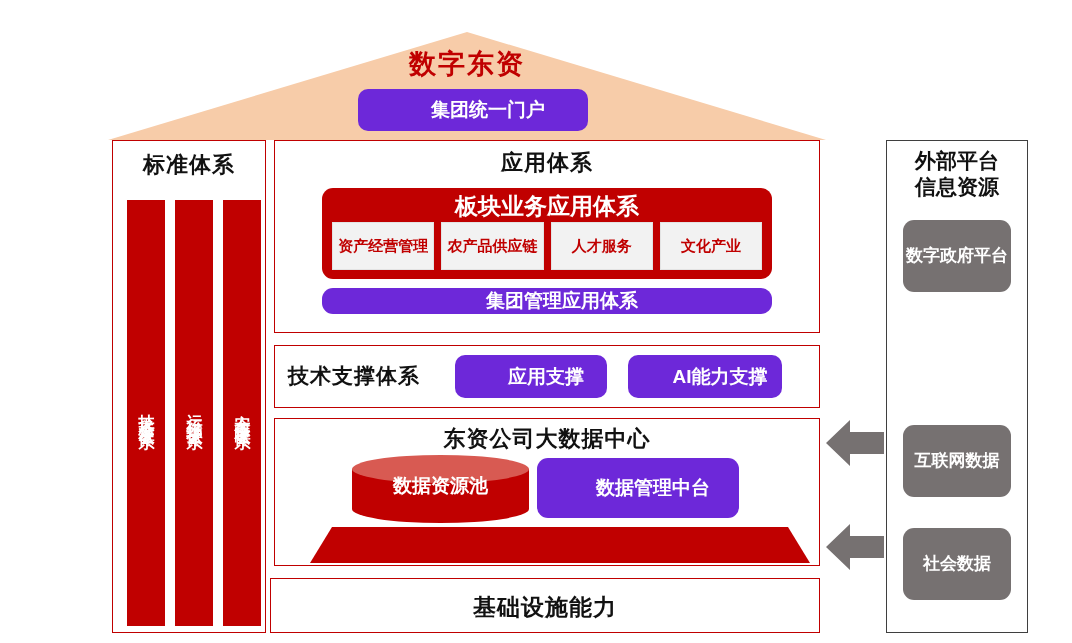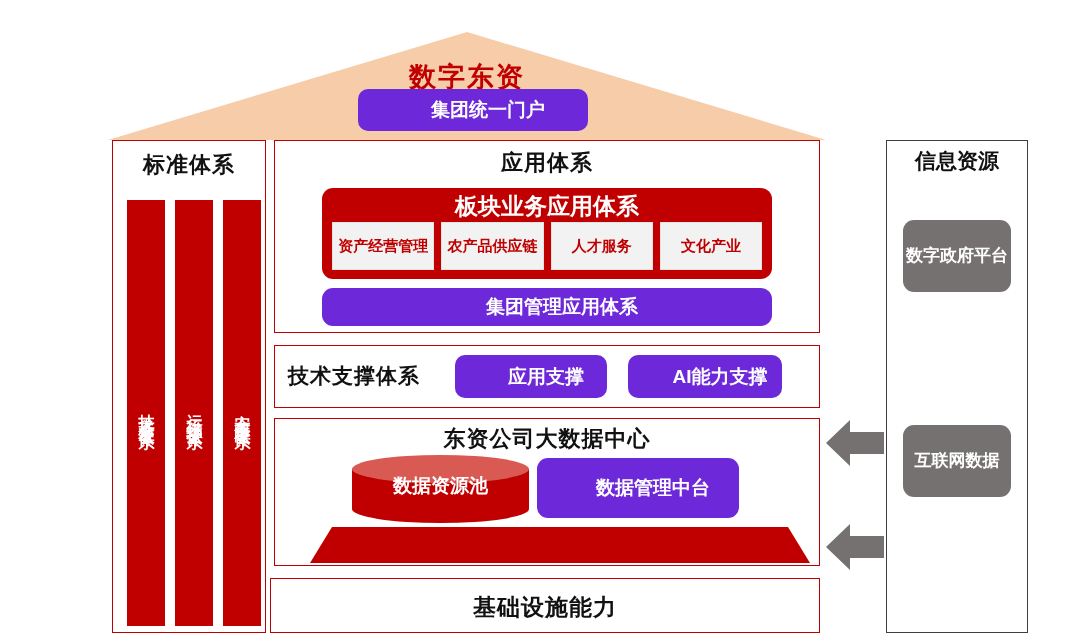--- a/index.html
+++ b/index.html
@@ -29,21 +29,20 @@
   .roof-title {
     position: absolute;
     left: 108px;
     top: 46px;
     width: 718px;
     text-align: center;
     font-size: 27px;
     font-weight: bold;
     color: #C00000;
     letter-spacing: 2px;
-    margin-top: 13px;
   }
   
   .panel {
     position: absolute;
     background: #ffffff;
     border: 1.5px solid #C00000;
     box-sizing: border-box;
   }
   .panel-title {
     text-align: center;
@@ -173,21 +172,21 @@
     height: 48px;
     display: flex;
     gap: 7px;
   }
   #sector-chips .whitechip { flex: 1; height: 48px; }
   #group-mgmt-button {
     position: absolute;
     left: 322px;
     top: 288px;
     width: 450px;
-    height: 38px;
+    height: 26px;
     font-size: 19px;
     border-radius: 11px;
   }
   
   #tech-panel {
     left: 274px;
     top: 345px;
     width: 546px;
     height: 63px;
   }
@@ -375,24 +374,26 @@
     <svg width="500" height="36" viewBox="0 0 500 36">
       <polygon points="22,0 478,0 500,36 0,36" fill="#C00000"></polygon>
     </svg>
   </div>
 
   <div class="panel" id="infra-panel"></div>
   <div class="panel-title" id="infra-title">基础设施能力</div>
 
   <div class="panel" id="external-panel" style="border-color:#3F3F3F;"></div>
   <div id="external-title">
+    <div>外部平台</div>
     <div>信息资源</div>
   </div>
   <div class="greybox" style="left:903px; top:220px; width:108px; height:72px;">数字政府平台</div>
   <div class="greybox" style="left:903px; top:425px; width:108px; height:72px;">互联网数据</div>
+  <div class="greybox" style="left:903px; top:528px; width:108px; height:72px;">社会数据</div>
 
   <div class="arrow" id="arrow-1">
     <svg width="58" height="46" viewBox="0 0 58 46">
       <polygon points="0,23 24,0 24,12 58,12 58,34 24,34 24,46" fill="#767171"></polygon>
     </svg>
   </div>
   <div class="arrow" id="arrow-2">
     <svg width="58" height="46" viewBox="0 0 58 46">
       <polygon points="0,23 24,0 24,12 58,12 58,34 24,34 24,46" fill="#767171"></polygon>
     </svg>

